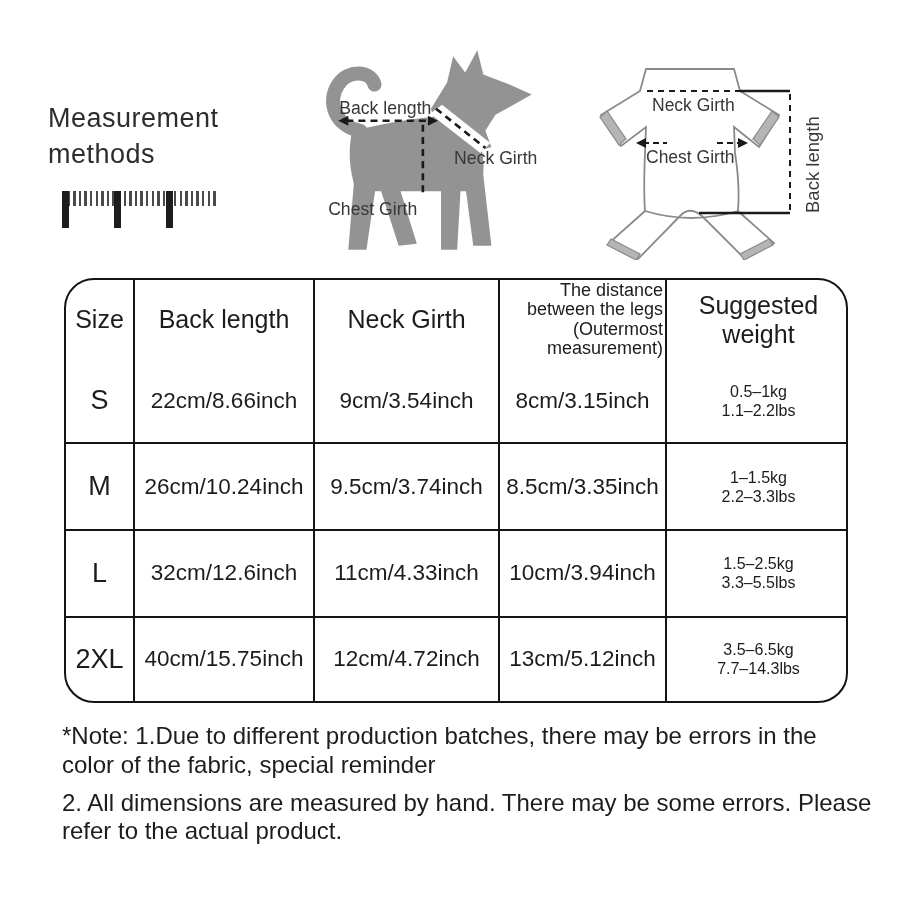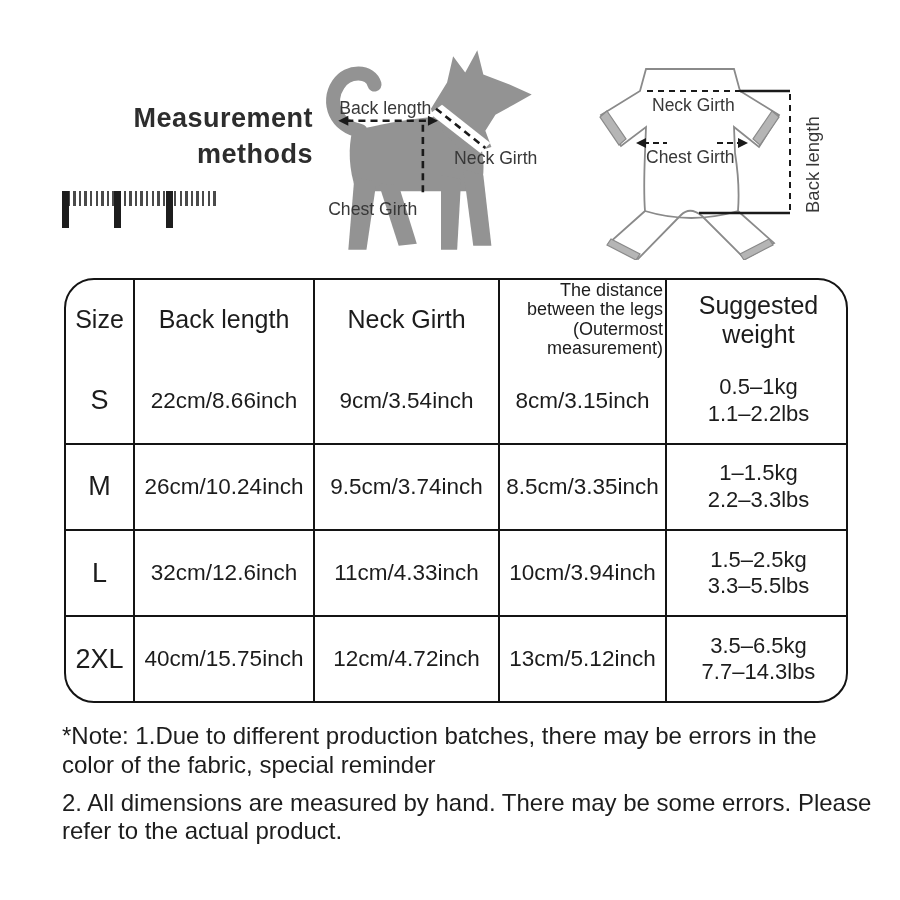--- a/index.html
+++ b/index.html
@@ -7,23 +7,23 @@
   body {
     width: 900px; height: 900px; position: relative;
     font-family: "Liberation Sans", sans-serif;
     color: #222;
     overflow: hidden;
   }
   .abs { position: absolute; }
 
   
   .title {
-    left: 78px; top: 101px; width: 235px;
-    font-size: 27px; font-weight: bold; line-height: 1.33;
-    color: #2d2d2d; letter-spacing: 0.5px; text-align: right;
+    left: 48px; top: 101px; width: 235px;
+    font-size: 27px; font-weight: normal; line-height: 1.33;
+    color: #2d2d2d; letter-spacing: 0.5px;
   }
 
   
   .ruler { left: 62px; top: 191px; width: 156px; height: 37px; }
   .ruler .small-ticks {
     position: absolute; left: 0; top: 0; width: 156px; height: 15px;
     background: repeating-linear-gradient(to right, #4a4a4a 0 2.4px, transparent 2.4px 5.6px);
   }
   .ruler .tall-tick {
     position: absolute; top: 0; width: 7px; height: 37px; background: #1d1d1d;
@@ -57,21 +57,21 @@
   
   .size-table tr > *:first-child { border-left: none; }
   .size-table tr > *:last-child { border-right: none; }
   .size-table tr:first-child > * { border-top: none; }
   .size-table tr:last-child > * { border-bottom: none; }
 
   .size-table thead th { font-size: 25px; line-height: 1.15; height: 79px; }
   .size-table thead th.col-distance { font-size: 18px; line-height: 1.08; text-align: right; }
   .size-table td.cell-size { font-size: 27px; }
   .size-table td { font-size: 22.5px; }
-  .size-table .weight-line { display: block; line-height: 1.2; font-size: 22px; }
+  .size-table .weight-line { display: block; line-height: 1.2; font-size: 16px; }
 
   
   .notes { left: 62px; top: 722px; width: 812px; color: #1d1d1d; }
   .notes p { font-size: 24px; line-height: 1.2; }
   .notes p + p { margin-top: 9px; }
 </style>
 </head>
 <body>
 
 <div class="abs title">Measurement methods</div>

